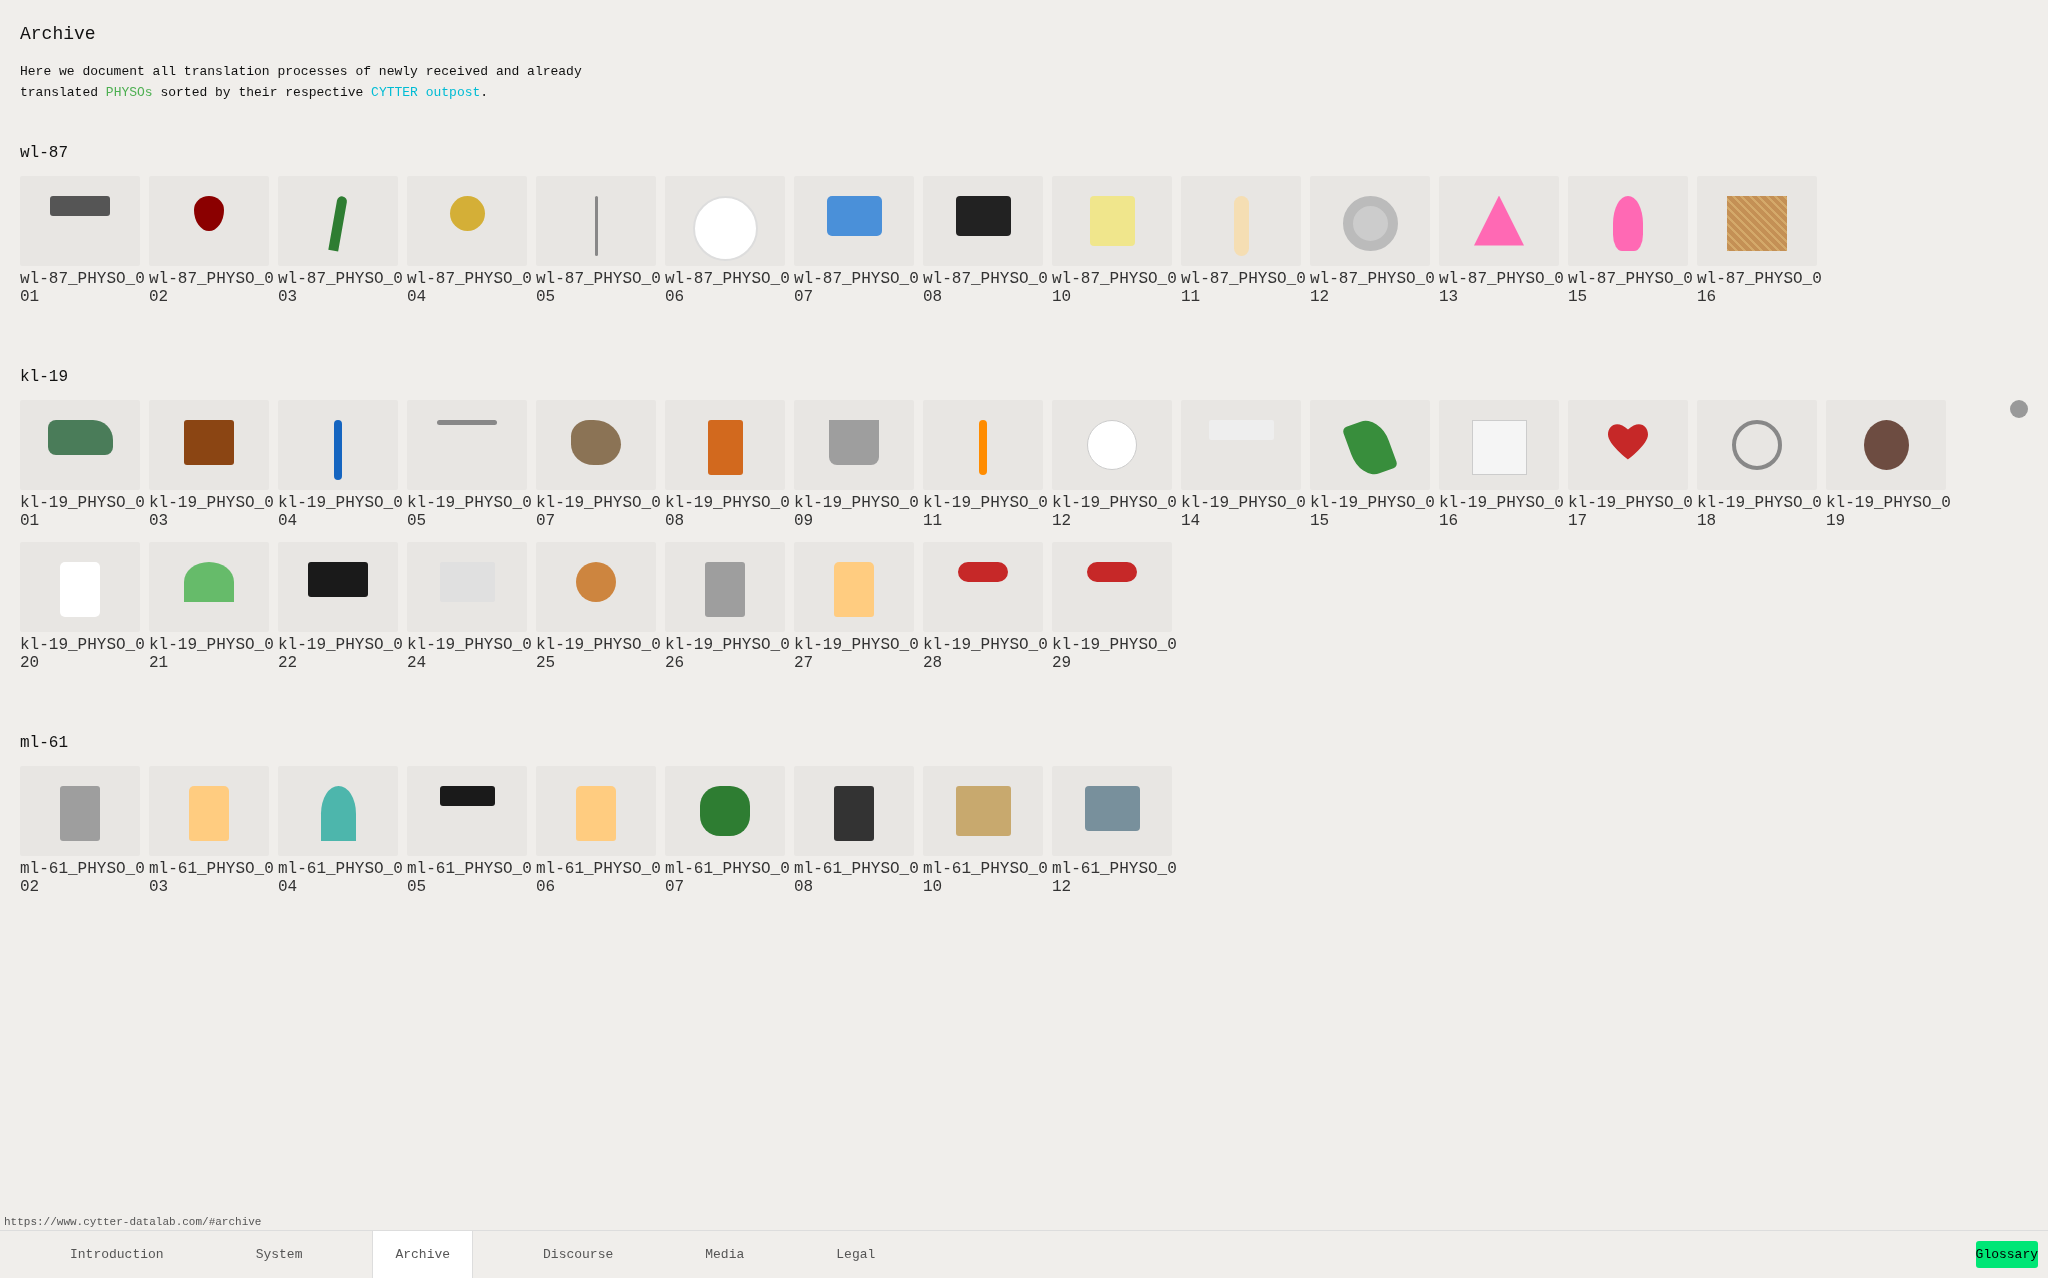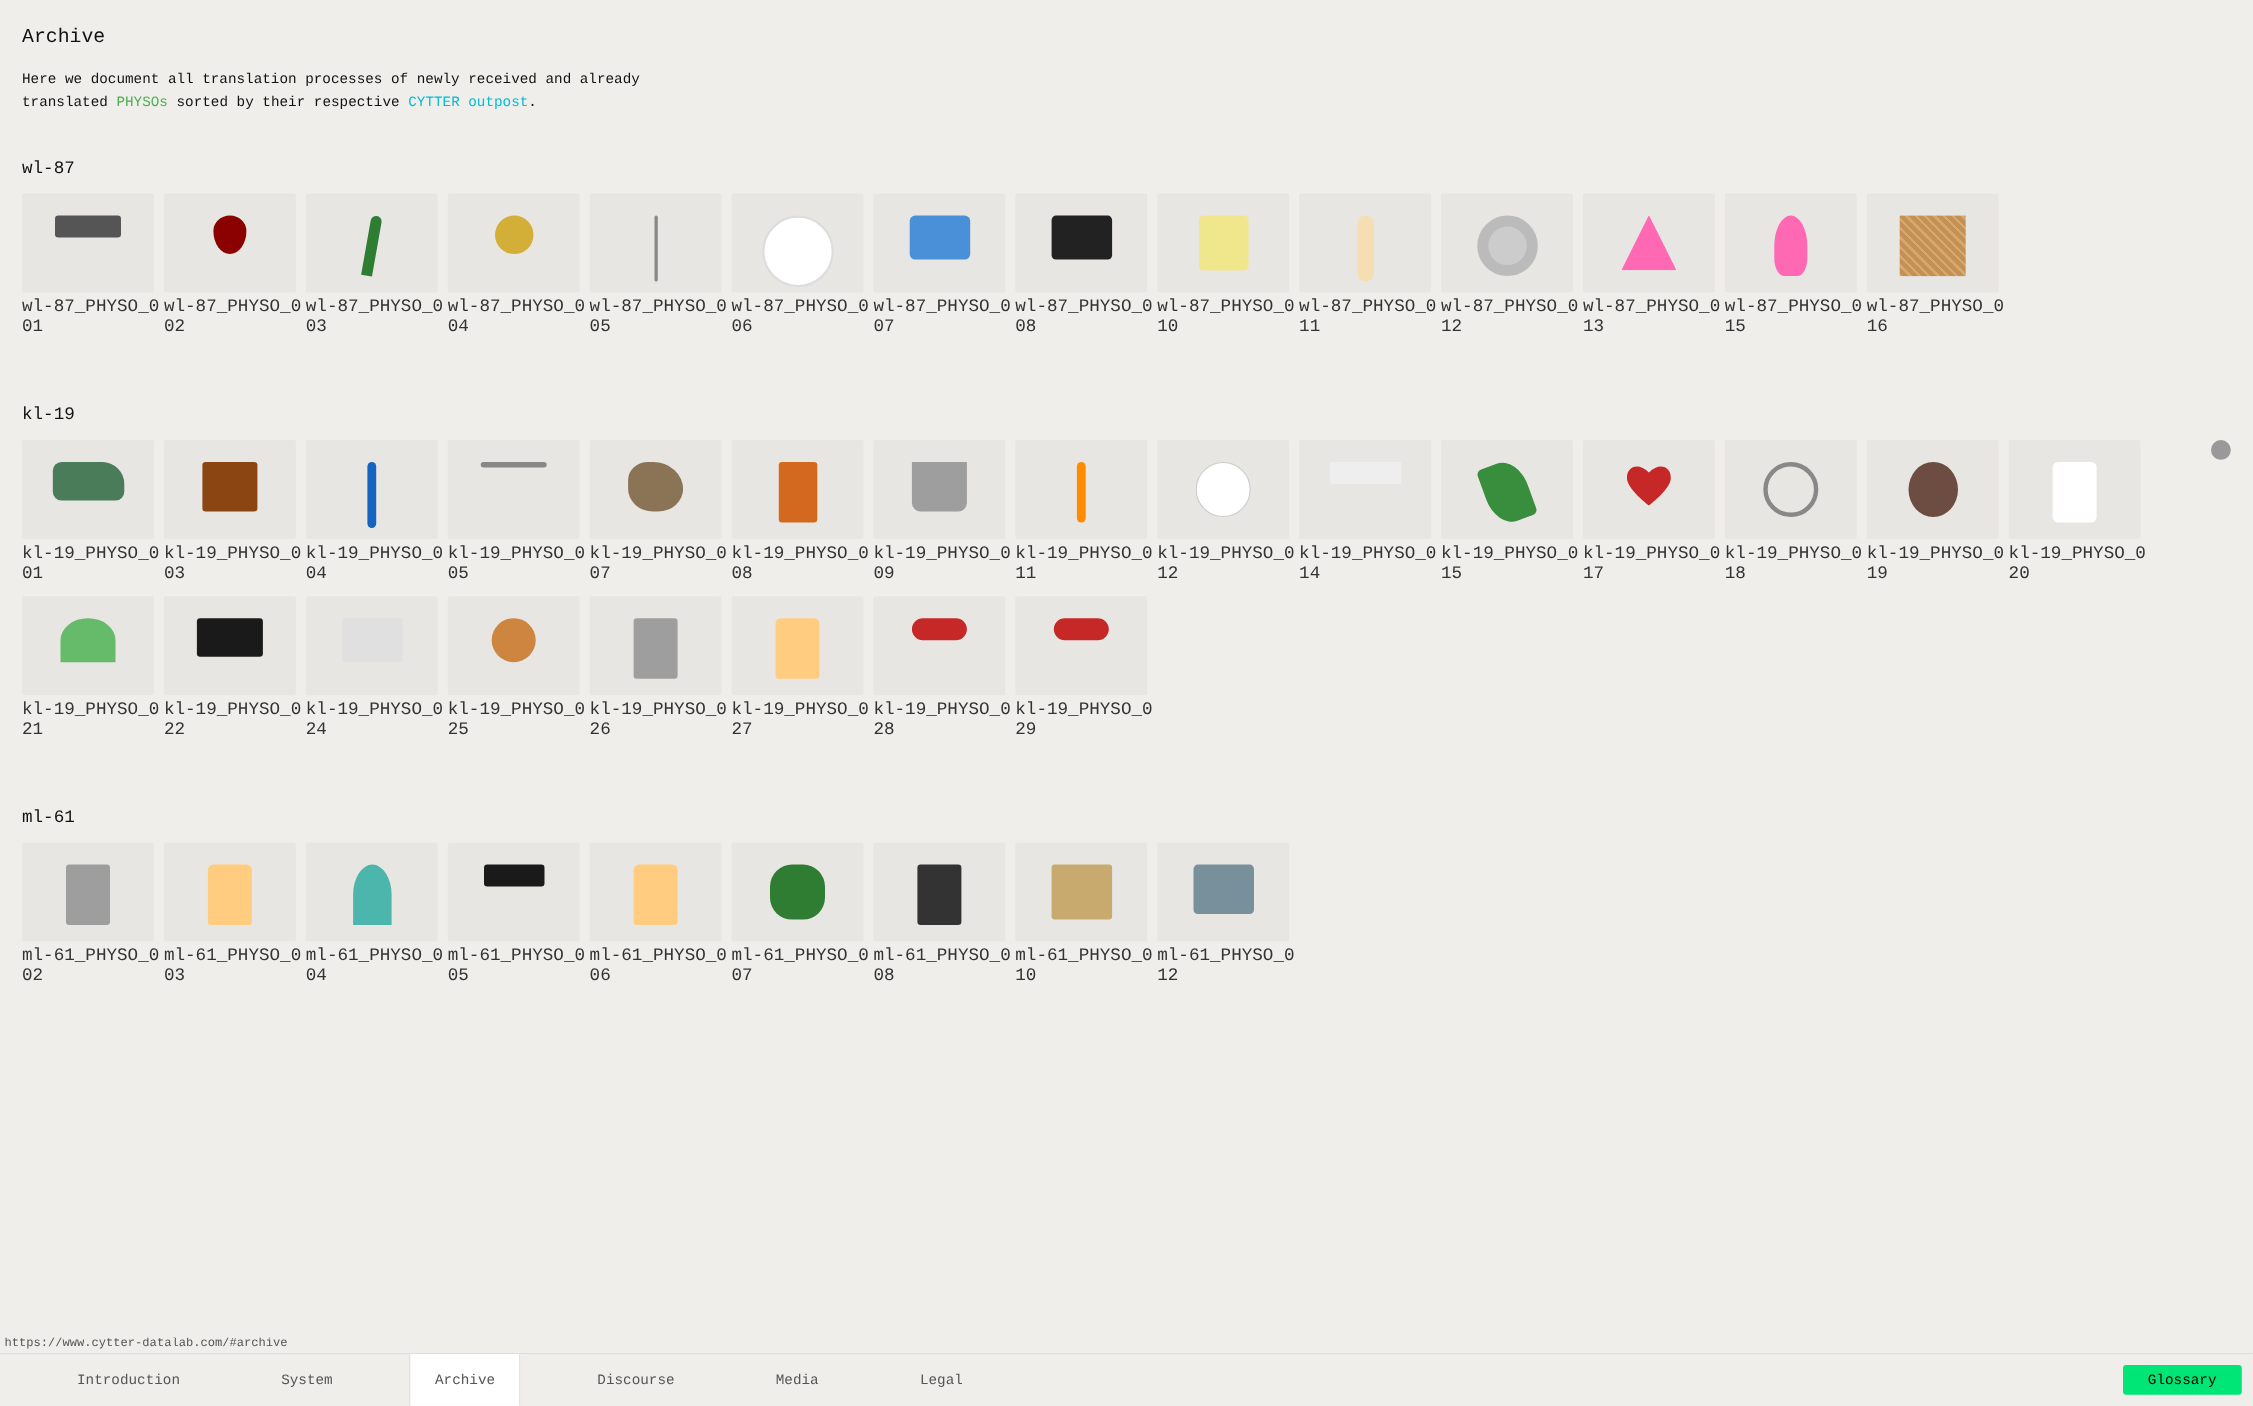--- a/index.html
+++ b/index.html
@@ -144,21 +144,21 @@
     }
     .nav-item.active {
       background: #fff;
       border-right: 1px solid #ddd;
       border-left: 1px solid #ddd;
     }
     .nav-glossary {
       margin-left: auto;
       background: #00e676;
       color: #000;
-      padding: 6px 23px;
+      padding: 6px 0;
       border-radius: 3px;
       cursor: pointer;
       font-size: 13px;
       margin-right: 10px;
     }
     .status-bar {
       position: fixed;
       bottom: 0;
       left: 0;
       font-size: 11px;
@@ -391,20 +391,28 @@
             </div>
             <div class="item-label">kl-19_PHYSO_014</div>
           </div>
           <div class="grid-item">
             <div class="thumb">
               <div class="thumb-inner">
                 <div class="obj-leaf" style="margin: 10px auto auto;"></div>
               </div>
             </div>
             <div class="item-label">kl-19_PHYSO_015</div>
+          </div>
+          <div class="grid-item">
+            <div class="thumb">
+              <div class="thumb-inner">
+                <div class="obj-square" style="margin: 10px auto auto;"></div>
+              </div>
+            </div>
+            <div class="item-label">kl-19_PHYSO_016</div>
           </div>
           <div class="grid-item">
             <div class="thumb">
               <div class="thumb-inner">
                 <div class="obj-heart" style="margin: 10px auto auto;"></div>
               </div>
             </div>
             <div class="item-label">kl-19_PHYSO_017</div>
           </div>
           <div class="grid-item">

